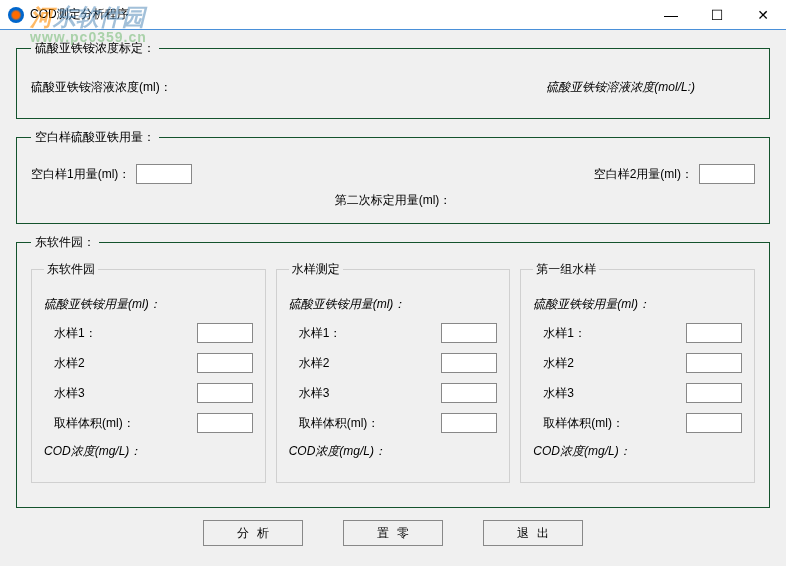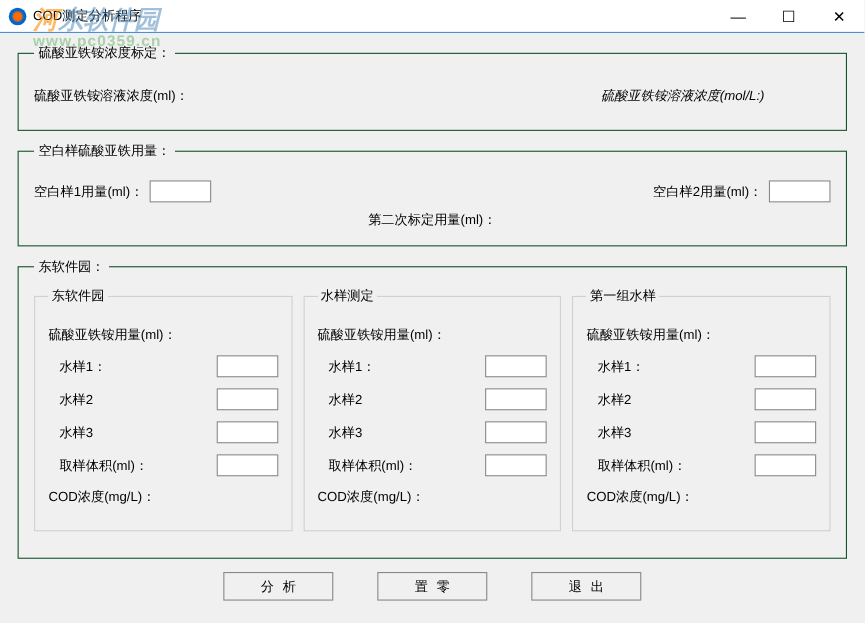--- a/index.html
+++ b/index.html
@@ -98,21 +98,21 @@
       padding: 8px 12px 12px;
     }
     .group-box legend { padding: 0 3px; }
     .grow {
       display: flex;
       align-items: center;
       justify-content: space-between;
       margin: 10px 0;
       padding-left: 10px;
     }
-    .grow.head { padding-left: 0; }
+    .grow.head { padding-left: 0; font-style: italic; }
     .grow label { }
     .btnbar {
       display: flex;
       justify-content: center;
       gap: 40px;
       margin-top: 12px;
     }
     button.action {
       width: 100px;
       height: 26px;

